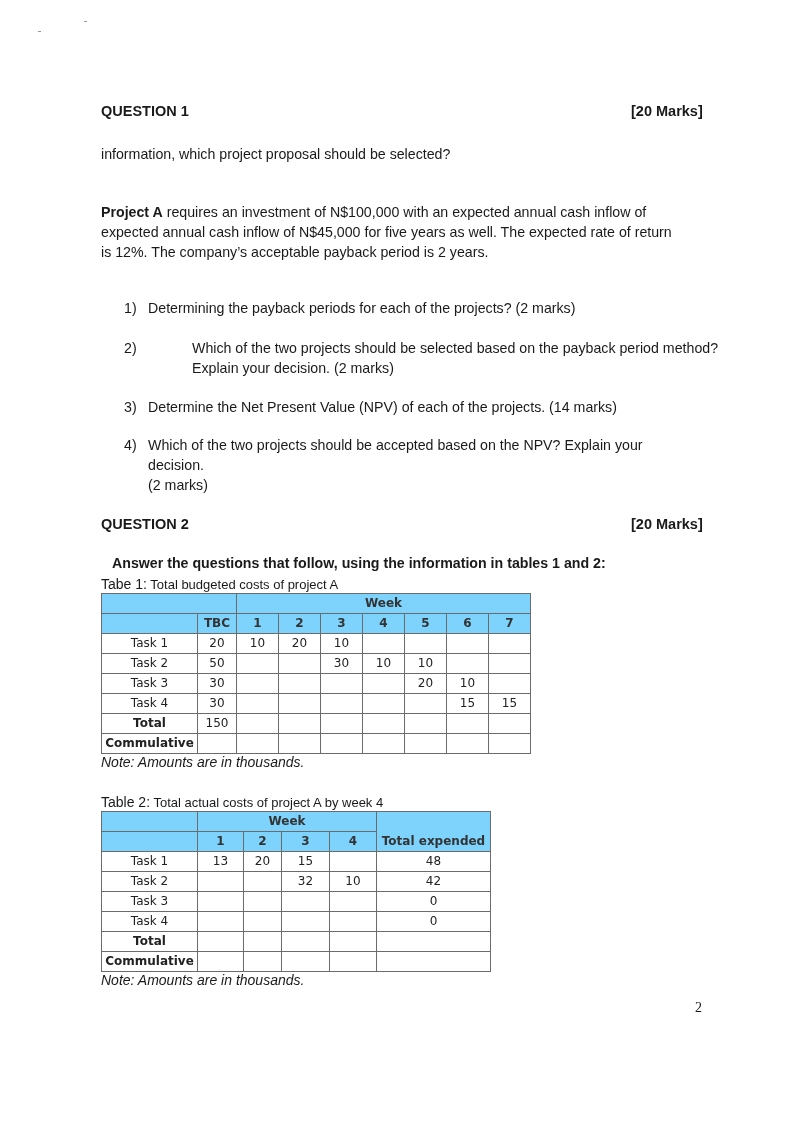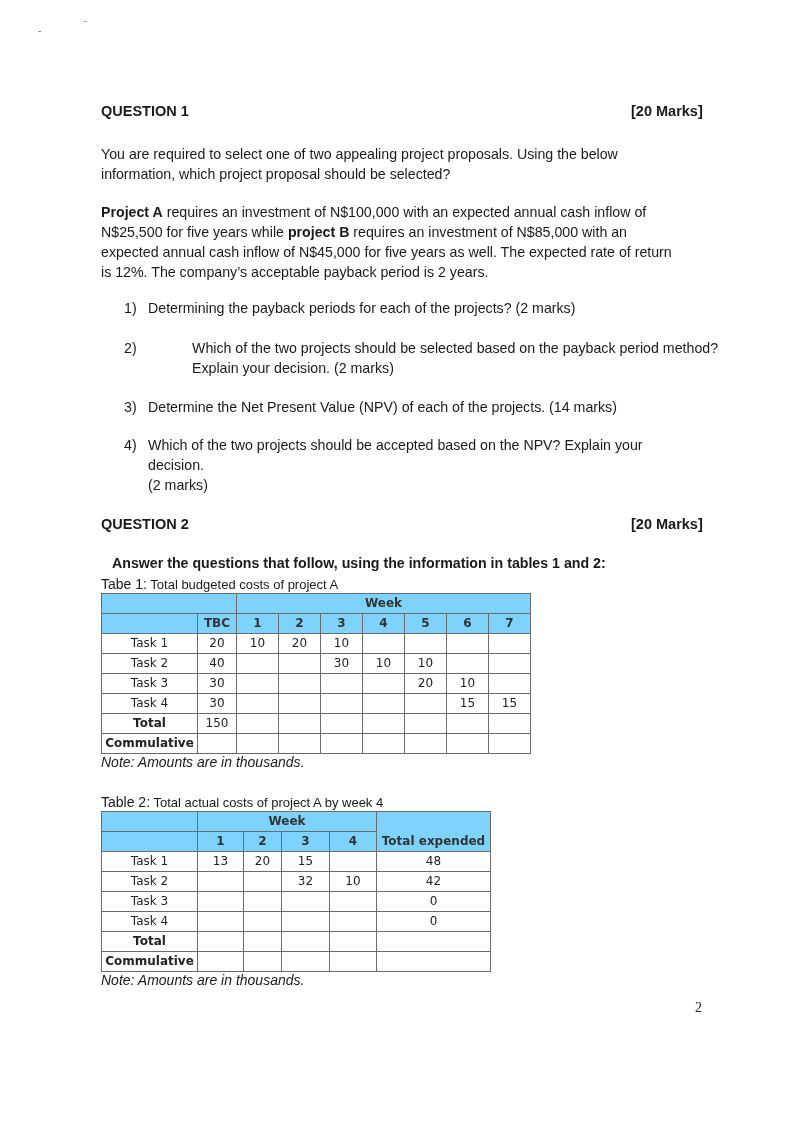--- a/index.html
+++ b/index.html
@@ -34,27 +34,25 @@
 </head>
 <body>
 
 <div class="abs speck" style="left:38px;top:31px;"></div>
 <div class="abs speck" style="left:84px;top:21px;"></div>
 
 <div class="abs qhead" style="left:101px;top:103px;">QUESTION 1</div>
 <div class="abs qhead" style="left:631px;top:103px;">[20 Marks]</div>
 
 <div class="abs para" style="left:101px;top:144px;">
-  <div>You are required to select one of two appealing project proposals. Using the below</div>
   <div>information, which project proposal should be selected?</div>
 </div>
 
 <div class="abs para" style="left:101px;top:202px;width:620px;">
   <div><b>Project A</b><span> requires an investment of N$100,000 with an expected annual cash inflow of</span></div>
-  <div><span>N$25,500 for five years while </span><b>project B</b><span> requires an investment of N$85,000 with an</span></div>
   <div>expected annual cash inflow of N$45,000 for five years as well. The expected rate of return</div>
   <div>is 12%. The company’s acceptable payback period is 2 years.</div>
 </div>
 
 <div class="abs item" style="left:124px;top:298px;">
   <span class="num">1)</span>
   <div class="txt">
       <div>Determining the payback periods for each of the projects? (2 marks)</div>
     </div>
 </div>
@@ -125,21 +123,21 @@
         <td>10</td>
         <td>20</td>
         <td>10</td>
         <td></td>
         <td></td>
         <td></td>
         <td></td>
       </tr>
       <tr>
         <td>Task 2</td>
-        <td>40</td>
+        <td>50</td>
         <td></td>
         <td></td>
         <td>30</td>
         <td>10</td>
         <td>10</td>
         <td></td>
         <td></td>
       </tr>
       <tr>
         <td>Task 3</td>

